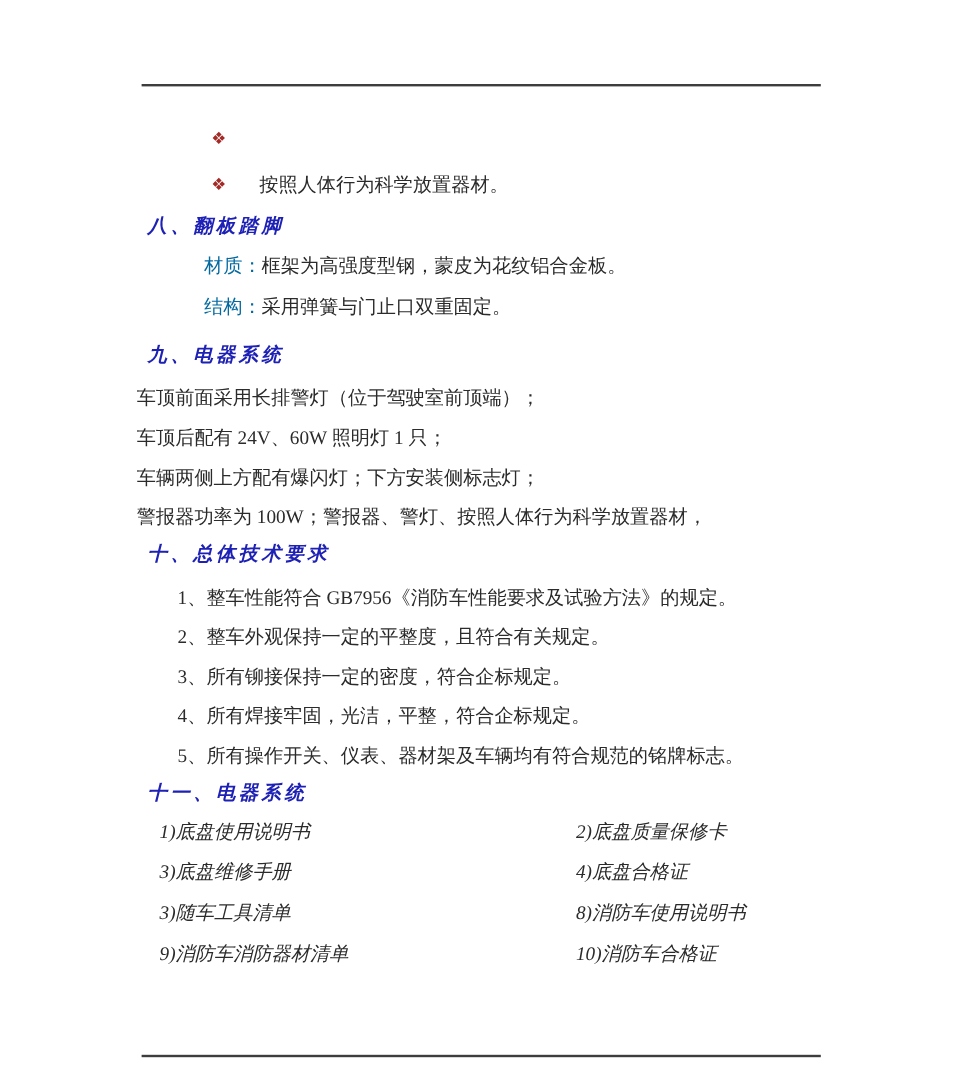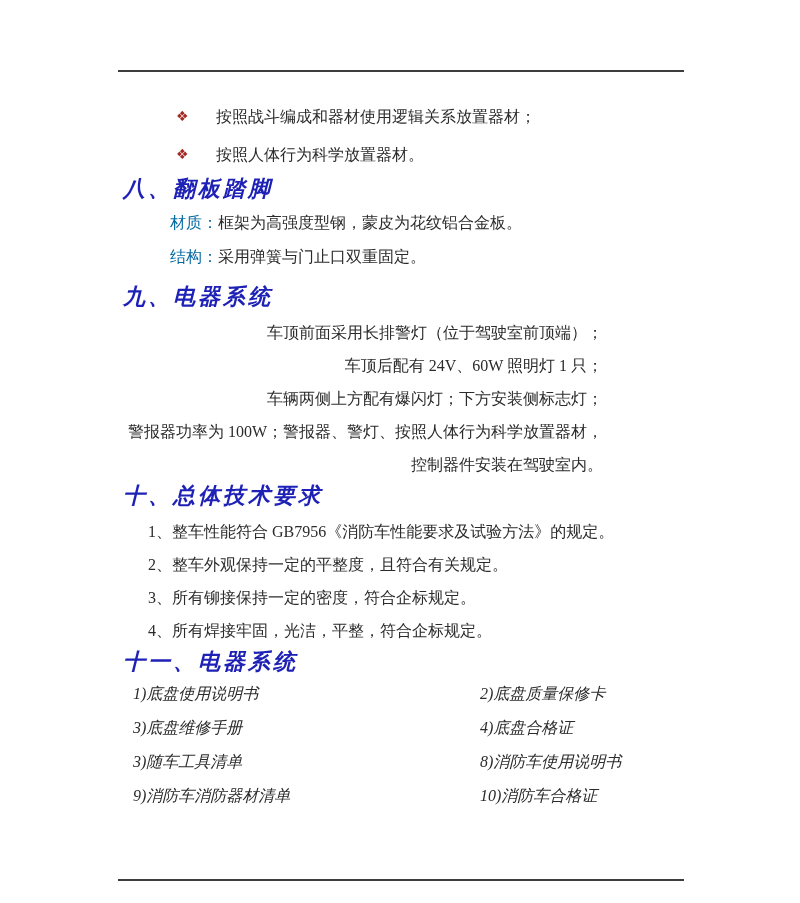--- a/index.html
+++ b/index.html
@@ -35,42 +35,41 @@
   }
   .marker {
     width: 40px;
     font-size: 14px;
     color: #a42a25;
     flex: 0 0 40px;
   }
 
   h2 {
     margin: 2px 0 4px 123px;
-    font-size: 22px;
+    font-size: 16px;
     line-height: 26px;
     font-weight: bold;
     font-style: italic;
     letter-spacing: 3px;
     color: #1e21b5;
   }
   h2.h9  { margin-top: 10px; margin-bottom: 6px; font-style: italic; }
   h2.h10 { margin-top: 2px;  margin-bottom: 6px; }
   h2.h11 { margin-top: 2px;  margin-bottom: 2px; }
 
   p.entry {
     margin: 0 0 0 170px;
     line-height: 34px;
   }
   .lbl { color: #0369a1; }
 
   p.para {
-    margin: 0 0 0 63px;
+    margin: 0 0 0 114px;
     line-height: 33px;
     max-width: 540px;
-    text-align: right;
   }
   p.item {
     margin: 0 0 0 148px;
     line-height: 33px;
     max-width: 545px;
   }
 
   .docgrid { margin: 0 0 0 133px; font-style: italic; }
   .docrow { display: flex; line-height: 34px; }
   .doccell-left  { width: 347px; }
@@ -79,21 +78,20 @@
 </head>
 <body>
 
 <div class="page">
 
   <div class="rule rule-top"></div>
 
   <ul class="bullets">
     <li>
       <span class="marker">❖</span>
-      <span>按照战斗编成和器材使用逻辑关系放置器材；</span>
     </li>
     <li>
       <span class="marker">❖</span>
       <span>按照人体行为科学放置器材。</span>
     </li>
   </ul>
 
   <h2 class="h8">八、翻板踏脚</h2>
 
   <p class="entry">
@@ -102,28 +100,28 @@
   <p class="entry">
     <span class="lbl">结构：</span><span>采用弹簧与门止口双重固定。</span>
   </p>
 
   <h2 class="h9">九、电器系统</h2>
 
   <p class="para">车顶前面采用长排警灯（位于驾驶室前顶端）；</p>
   <p class="para">车顶后配有 24V、60W 照明灯 1 只；</p>
   <p class="para">车辆两侧上方配有爆闪灯；下方安装侧标志灯；</p>
   <p class="para">警报器功率为 100W；警报器、警灯、按照人体行为科学放置器材，</p>
-  <p class="para">控制器件安装在驾驶室内。</p>
 
   <h2 class="h10">十、总体技术要求</h2>
 
   <p class="item">1、整车性能符合 GB7956《消防车性能要求及试验方法》的规定。</p>
   <p class="item">2、整车外观保持一定的平整度，且符合有关规定。</p>
   <p class="item">3、所有铆接保持一定的密度，符合企标规定。</p>
   <p class="item">4、所有焊接牢固，光洁，平整，符合企标规定。</p>
+  <p class="item">5、所有操作开关、仪表、器材架及车辆均有符合规范的铭牌标志。</p>
 
   <h2 class="h11">十一、电器系统</h2>
 
   <div class="docgrid">
     <div class="docrow">
       <span class="doccell-left">1)底盘使用说明书</span>
       <span class="doccell-right">2)底盘质量保修卡</span>
     </div>
     <div class="docrow">
       <span class="doccell-left">3)底盘维修手册</span>

